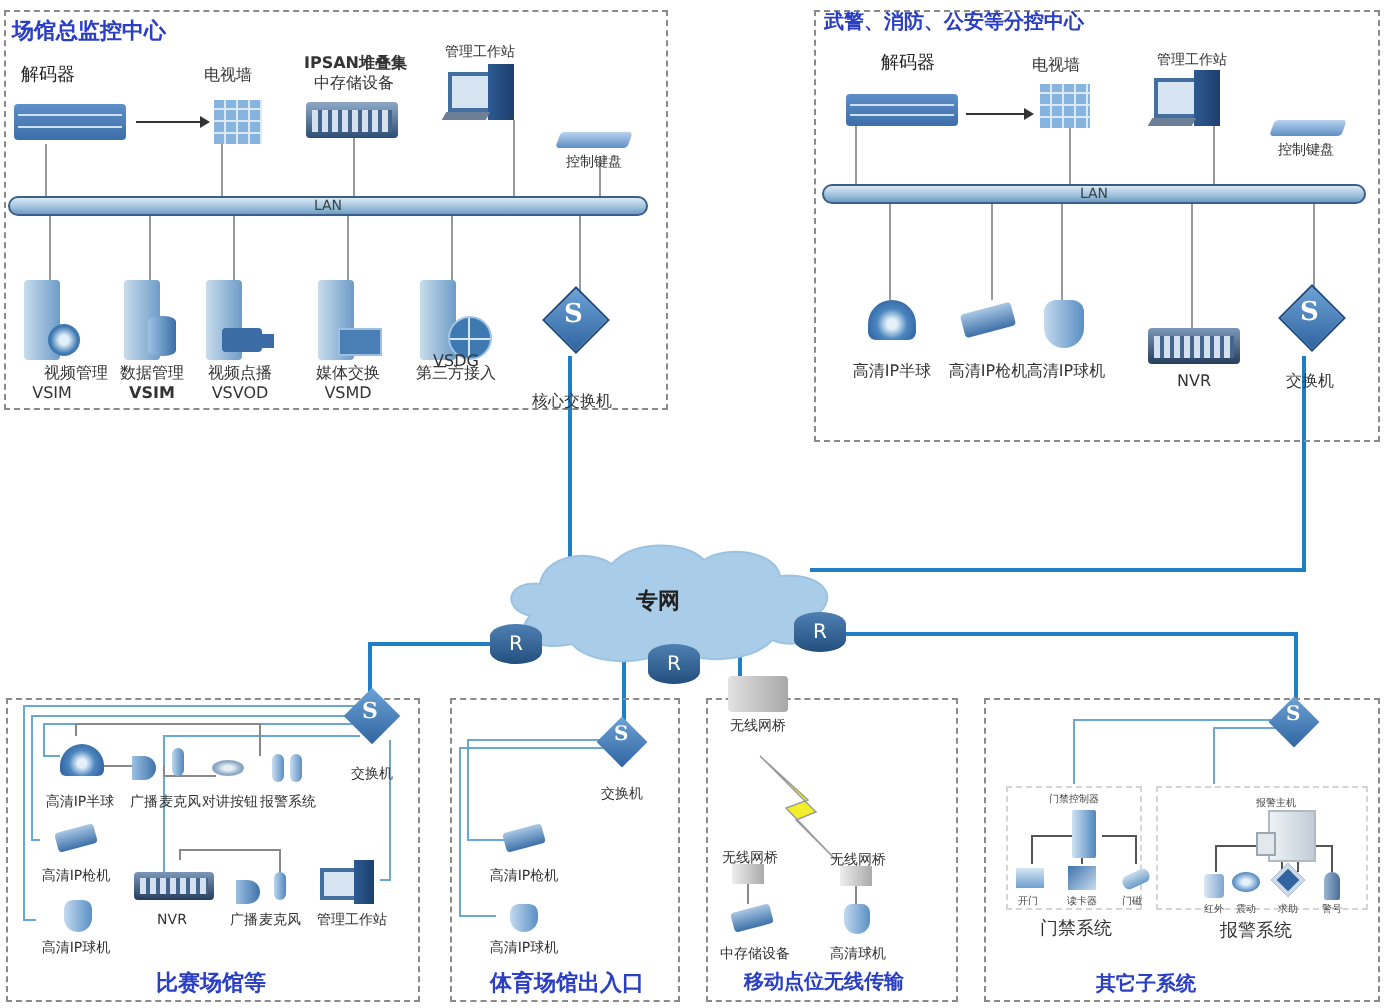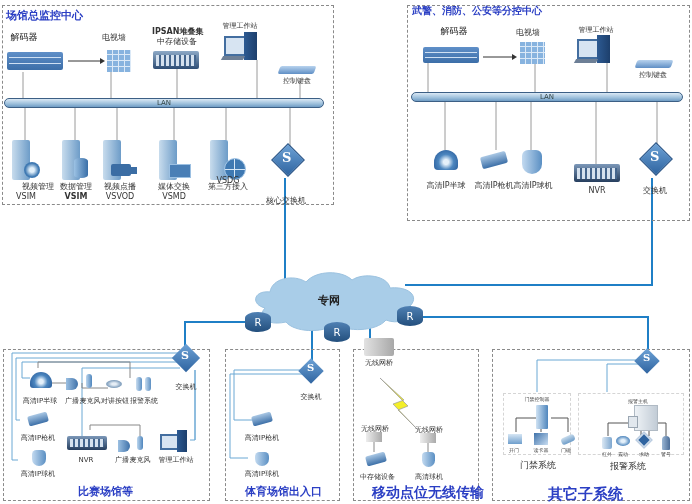--- a/index.html
+++ b/index.html
@@ -269,34 +269,34 @@
 <div class="zone-title" style="left:245px;top:484px;font-size:11px;">体育场馆出入口</div>
 <div class="dev" style="left:302px;top:362px;width:18px;height:18px;transform:rotate(45deg);background:linear-gradient(135deg,#6da2d6,#2f64a0);"></div>
 <div class="abs" style="left:307px;top:362px;font-size:10px;font-weight:bold;color:#fff;font-family:'DejaVu Serif',serif;">S</div>
 <div class="lbl" style="left:298px;top:393px;width:26px;">交换机</div>
 <div class="dev" style="left:252px;top:414px;width:20px;height:10px;background:linear-gradient(#a9c7e4,#3d70a8);border-radius:2px;transform:rotate(-15deg);"></div>
 <div class="lbl" style="left:244px;top:434px;width:36px;">高清IP枪机</div>
 <div class="dev" style="left:255px;top:452px;width:14px;height:14px;border-radius:5px 5px 8px 8px;background:linear-gradient(90deg,#c3daf0,#5a8fc3);"></div>
 <div class="lbl" style="left:244px;top:470px;width:36px;">高清IP球机</div>
 
 <div class="zone" style="left:353px;top:349px;width:126px;height:152px;"></div>
-<div class="zone-title" style="left:372px;top:484px;font-size:14px;">移动点位无线传输</div>
+<div class="zone-title" style="left:372px;top:484px;font-size:10px;">移动点位无线传输</div>
 <div class="dev" style="left:364px;top:338px;width:30px;height:18px;background:linear-gradient(90deg,#e2e2e2,#a8a8a8);border-radius:2px;"></div>
 <div class="lbl" style="left:364px;top:359px;width:30px;">无线网桥</div>
 <div class="lbl" style="left:360px;top:425px;width:30px;">无线网桥</div>
 <div class="dev" style="left:366px;top:432px;width:16px;height:10px;background:linear-gradient(90deg,#eee,#aaa);"></div>
 <div class="lbl" style="left:414px;top:426px;width:30px;">无线网桥</div>
 <div class="dev" style="left:420px;top:433px;width:16px;height:10px;background:linear-gradient(90deg,#eee,#aaa);"></div>
 <div class="dev" style="left:366px;top:454px;width:20px;height:10px;background:linear-gradient(#a9c7e4,#3d70a8);border-radius:2px;transform:rotate(-15deg);"></div>
 <div class="lbl" style="left:360px;top:473px;width:30px;">中存储设备</div>
 <div class="dev" style="left:422px;top:452px;width:13px;height:15px;border-radius:5px 5px 8px 8px;background:linear-gradient(90deg,#c3daf0,#5a8fc3);"></div>
 <div class="lbl" style="left:414px;top:473px;width:30px;">高清球机</div>
 
 <div class="zone" style="left:492px;top:349px;width:198px;height:152px;"></div>
-<div class="zone-title" style="left:548px;top:485px;font-size:15px;">其它子系统</div>
+<div class="zone-title" style="left:548px;top:485px;font-size:10px;">其它子系统</div>
 <div class="dev" style="left:638px;top:352px;width:18px;height:18px;transform:rotate(45deg);background:linear-gradient(135deg,#6da2d6,#2f64a0);"></div>
 <div class="abs" style="left:643px;top:352px;font-size:10px;font-weight:bold;color:#fff;font-family:'DejaVu Serif',serif;">S</div>
 
 <div class="zone" style="left:503px;top:393px;width:68px;height:62px;border-color:#d5d5d5;"></div>
 <div class="lbl-sm" style="left:518px;top:396px;width:38px;">门禁控制器</div>
 <div class="dev" style="left:536px;top:405px;width:12px;height:24px;background:linear-gradient(90deg,#cfe2f3,#4f86bd);border-radius:1px;"></div>
 <div class="dev" style="left:508px;top:434px;width:14px;height:10px;background:linear-gradient(#d6e6f4,#6f9fcd);"></div>
 <div class="dev" style="left:534px;top:433px;width:14px;height:12px;background:linear-gradient(135deg,#3f72aa,#c8ddf1);"></div>
 <div class="dev" style="left:561px;top:436px;width:14px;height:7px;background:linear-gradient(#c8dced,#6d9cc8);border-radius:3px;transform:rotate(-25deg);"></div>
 <div class="lbl-sm" style="left:506px;top:447px;width:16px;">开门</div>

